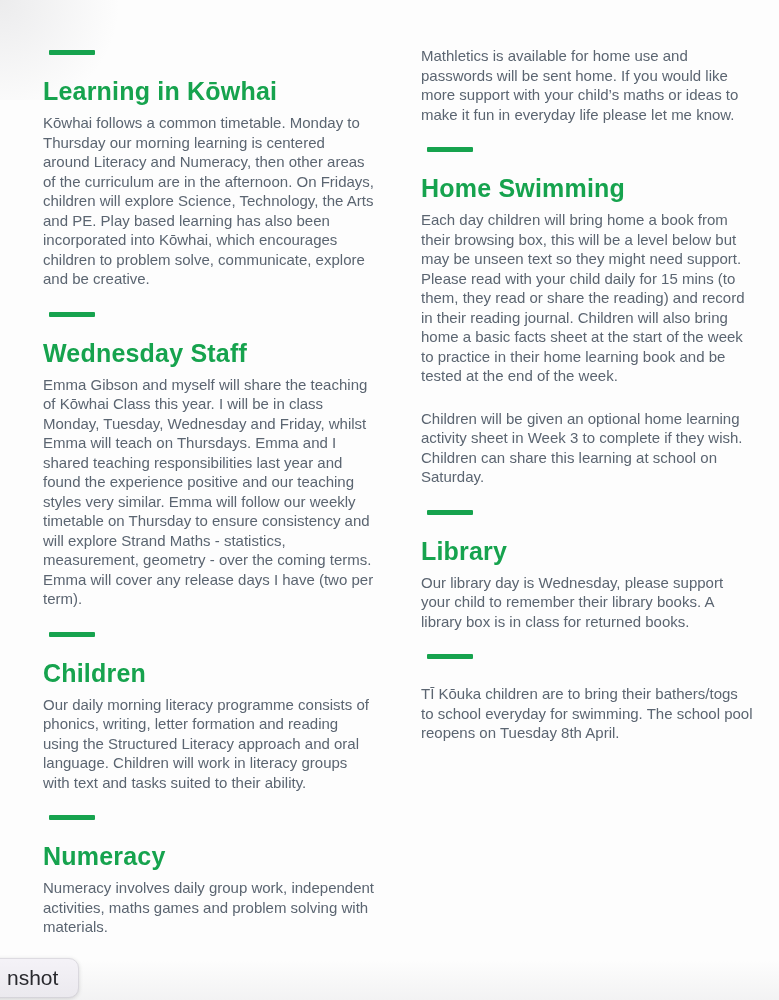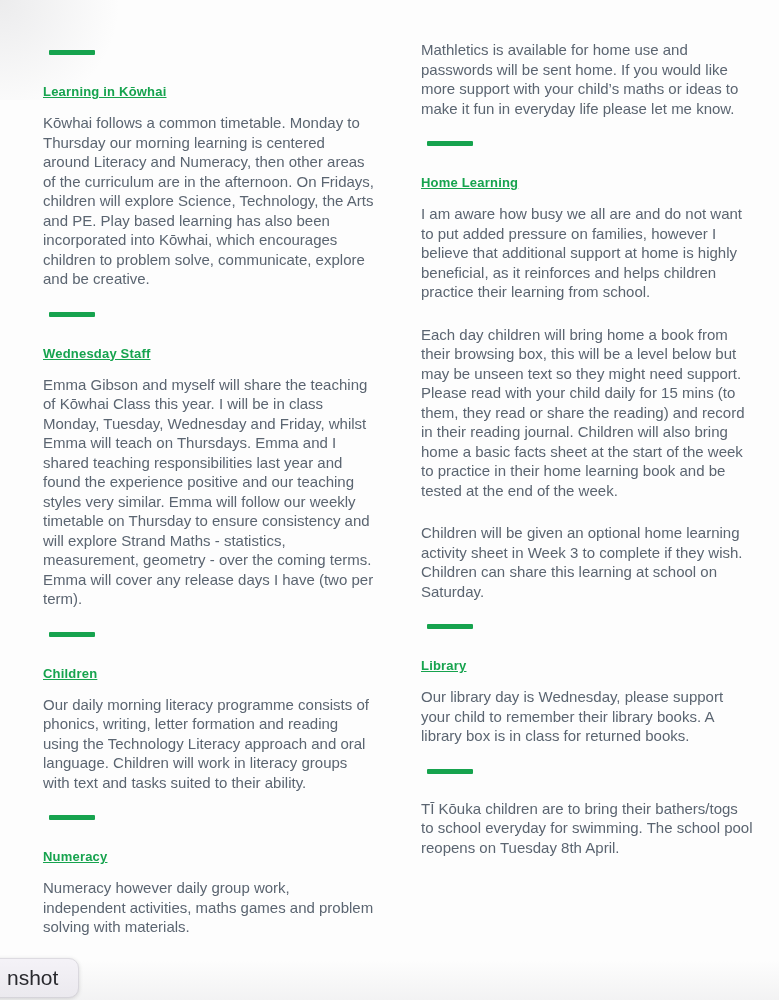--- a/index.html
+++ b/index.html
@@ -34,34 +34,33 @@
   .section:first-child { margin-top: 0; }
 
   .accent-bar {
     width: 46px; height: 5px;
     background: #16a34e;
     border-radius: 1px;
     margin: 0 0 25px 6px;
   }
 
   h2.section-title {
-    font-size: 13px;
+    font-size: 25px;
     line-height: 23px;
     font-weight: bold;
     letter-spacing: 0.2px;
     color: #16a34e;
     margin: 0 0 10px 0;
-    text-decoration: underline;
   }
 
   p.body-text {
     font-size: 15px;
     line-height: 19.5px;
     color: #5b6571;
-    margin: 0 0 23px 0;
+    margin: 6px 0 23px 0;
   }
 
   .tooltip {
     position: absolute;
     left: -46px;
     top: 958px;
     width: 125px;
     height: 40px;
     background: #f4f2f7;
     border: 1px solid #dddbe1;
@@ -95,39 +94,38 @@
 
     <div class="section">
       <div class="accent-bar"></div>
       <h2 class="section-title">Wednesday Staff</h2>
       <p class="body-text">Emma Gibson and myself will share the teaching of Kōwhai Class this year.  I will be in class Monday, Tuesday, Wednesday and Friday, whilst Emma will teach on Thursdays.  Emma and I shared teaching responsibilities last year and found the experience positive and our teaching styles very similar.  Emma will follow our weekly timetable on Thursday to ensure consistency and will explore Strand Maths - statistics, measurement, geometry - over the coming terms.  Emma will cover any release days I have (two per term).</p>
     </div>
 
     <div class="section">
       <div class="accent-bar"></div>
       <h2 class="section-title">Children</h2>
-      <p class="body-text">Our daily morning literacy programme consists of phonics, writing, letter formation and reading using the Technology Literacy approach and oral language.  Children will work in literacy groups with text and tasks suited to their ability.</p>
+      <p class="body-text">Our daily morning literacy programme consists of phonics, writing, letter formation and reading using the Structured Literacy approach and oral language.  Children will work in literacy groups with text and tasks suited to their ability.</p>
     </div>
 
     <div class="section">
       <div class="accent-bar"></div>
       <h2 class="section-title">Numeracy</h2>
-      <p class="body-text">Numeracy however daily group work, independent activities, maths games and problem solving with materials.</p>
+      <p class="body-text">Numeracy involves daily group work, independent activities, maths games and problem solving with materials.</p>
     </div>
 
   </div>
 
   <div class="col col-right">
 
     <p class="body-text">Mathletics is available for home use and passwords will be sent home.  If you would like more support with your child’s maths or ideas to make it fun in everyday life please let me know.</p>
 
     <div class="section">
       <div class="accent-bar"></div>
-      <h2 class="section-title">Home Learning</h2>
-      <p class="body-text">I am aware how busy we all are and do not want to put added pressure on families, however I believe that additional support at home is highly beneficial, as it reinforces and helps children practice their learning from school.</p>
+      <h2 class="section-title">Home Swimming</h2>
       <p class="body-text">Each day children will bring home a book from their browsing box, this will be a level below but may be unseen text so they might need support. Please read with your child daily for 15 mins (to them, they read or share the reading) and record in their reading journal.  Children will also bring home a basic facts sheet at the start of the week to practice in their home learning book and be tested at the end of the week.</p>
       <p class="body-text">Children will be given an optional home learning activity sheet in Week 3 to complete if they wish. Children can share this learning at school on Saturday.</p>
     </div>
 
     <div class="section">
       <div class="accent-bar"></div>
       <h2 class="section-title">Library</h2>
       <p class="body-text">Our library day is Wednesday, please support your child to remember their library books.  A library box is in class for returned books.</p>
     </div>
 

